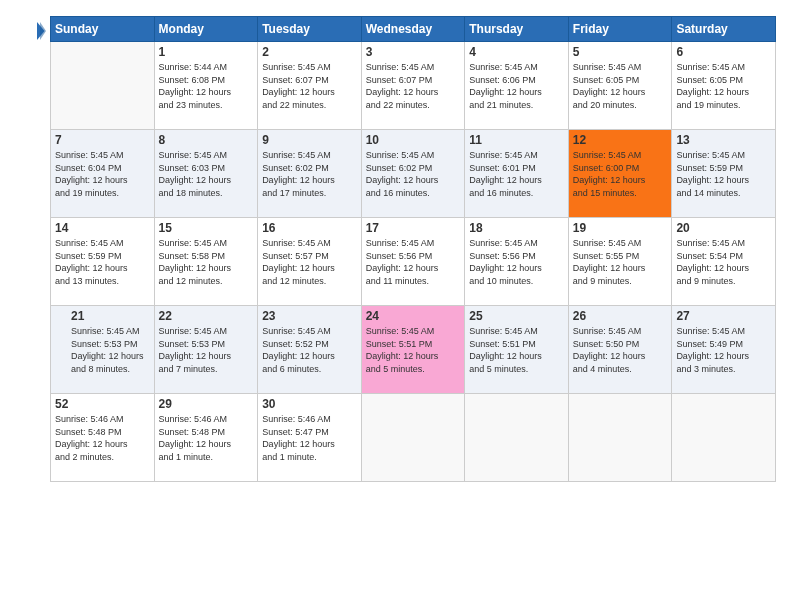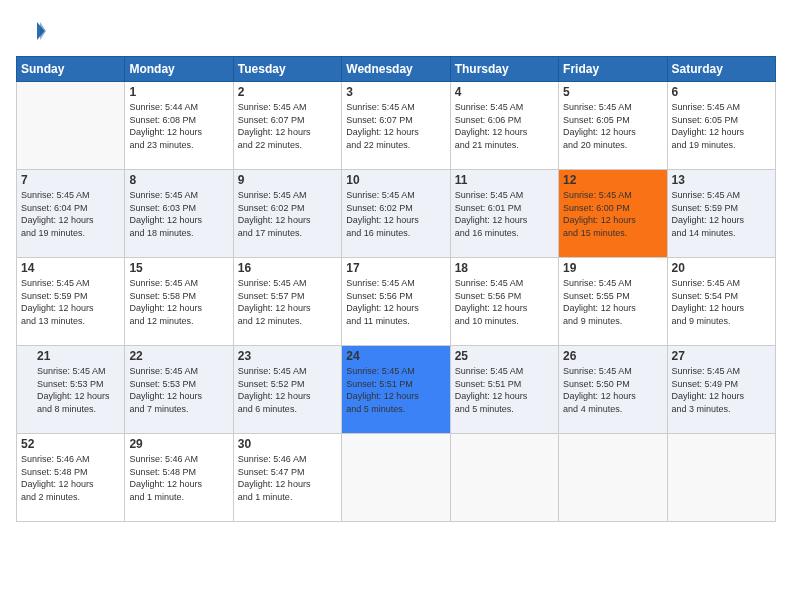--- a/index.html
+++ b/index.html
@@ -8,21 +8,21 @@
       height: 612px;
       font-family: Arial, sans-serif;
       background: #fff;
       overflow: hidden;
     }
     .page {
       width: 792px;
       height: 468px;
       padding: 16px;
       display: flex;
-      flex-direction: column;
+      flex-direction: row;
     }
     .header {
       display: flex;
       justify-content: space-between;
       align-items: flex-start;
       margin-bottom: 10px;
     }
     .logo {
       display: flex;
       align-items: center;
@@ -298,21 +298,21 @@
 Daylight: 12 hours
 and 7 minutes.</div>
           </td>
           <td style="background: rgb(238, 242, 248);">
             <span class="day-num">23</span>
             <div class="day-info" style="white-space: pre-line;">Sunrise: 5:45 AM
 Sunset: 5:52 PM
 Daylight: 12 hours
 and 6 minutes.</div>
           </td>
-          <td style="background: #3b82f6;">
+          <td style="background: #f9a8d4;">
             <span class="day-num">24</span>
             <div class="day-info" style="white-space: pre-line;">Sunrise: 5:45 AM
 Sunset: 5:51 PM
 Daylight: 12 hours
 and 5 minutes.</div>
           </td>
           <td style="background: rgb(238, 242, 248); margin-top: 36px;">
             <span class="day-num">25</span>
             <div class="day-info" style="white-space: pre-line;">Sunrise: 5:45 AM
 Sunset: 5:51 PM

